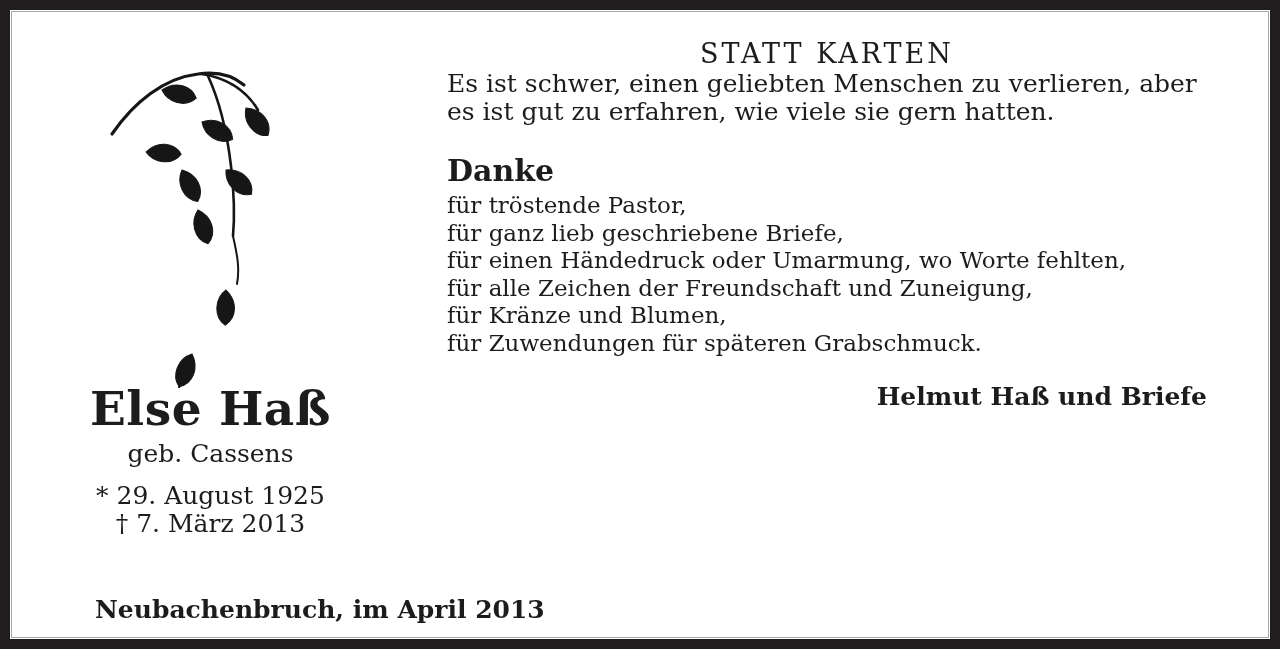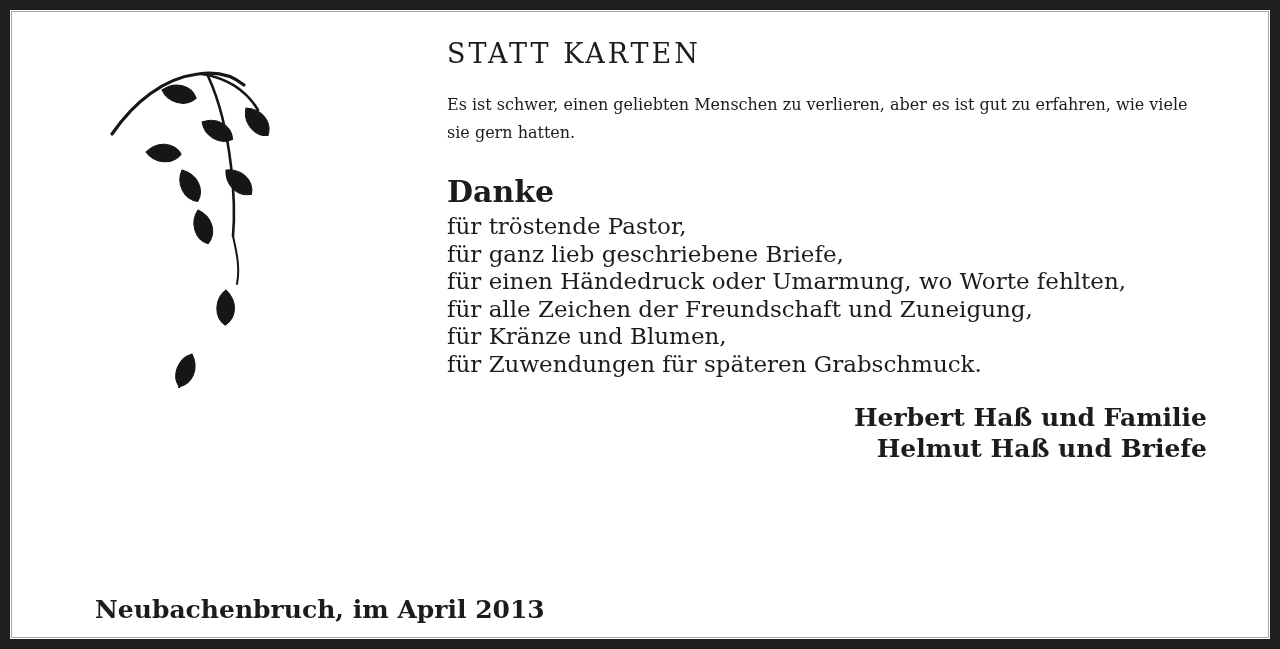--- a/index.html
+++ b/index.html
@@ -55,28 +55,27 @@
     line-height: 28px;
   }
   
   .right-col {
     position: absolute;
     left: 437px;
     top: 28px;
     width: 760px;
   }
   .statt-karten {
-    text-align: left;
+    text-align: center;
     font-size: 27px;
     letter-spacing: 3px;
     line-height: 32px;
   }
   .intro {
-    margin-top: 21px;
-    font-size: 16px;
+    font-size: 25px;
     line-height: 28px;
   }
   .danke-heading {
     margin-top: 27px;
     font-size: 30px;
     font-weight: bold;
     line-height: 36px;
   }
   .thanks-list {
     margin-top: 3px;
@@ -135,33 +134,40 @@
         <use href="#leaf" transform="translate(120,232) rotate(98)"></use>
 
         <g transform="translate(86,296) rotate(118)">
           <path d="M0,0 C9,-13 26,-15 35,-4 C28,9 10,10 0,0 Z"></path>
           <path d="M35,-4 L44,-10" fill="none" stroke-width="2" stroke-linecap="round"></path>
         </g>
       </g>
     </svg>
   </div>
 
+  <div class="name-block">
+    <div class="deceased-name">Else Haß</div>
+    <div class="maiden-name">geb. Cassens</div>
+    <div class="dates-block">
+      <div>* 29. August 1925</div>
+      <div>† 7. März 2013</div>
+    </div>
+  </div>
 
   <div class="right-col">
     <div class="statt-karten">STATT KARTEN</div>
     <div class="intro">Es ist schwer, einen geliebten Menschen zu verlieren, aber es ist gut zu erfahren, wie viele sie gern hatten.</div>
     <div class="danke-heading">Danke</div>
     <div class="thanks-list">
       <div>für tröstende Pastor,</div>
       <div>für ganz lieb geschriebene Briefe,</div>
       <div>für einen Händedruck oder Umarmung, wo Worte fehlten,</div>
       <div>für alle Zeichen der Freundschaft und Zuneigung,</div>
       <div>für Kränze und Blumen,</div>
       <div>für Zuwendungen für späteren Grabschmuck.</div>
     </div>
     <div class="signatures">
-      <div>Herbert Haß und Familie</div>
       <div>Helmut Haß und Briefe</div>
     </div>
   </div>
 
   <div class="dateline">Neubachenbruch, im April 2013</div>
 </div>
 
 </body></html>

